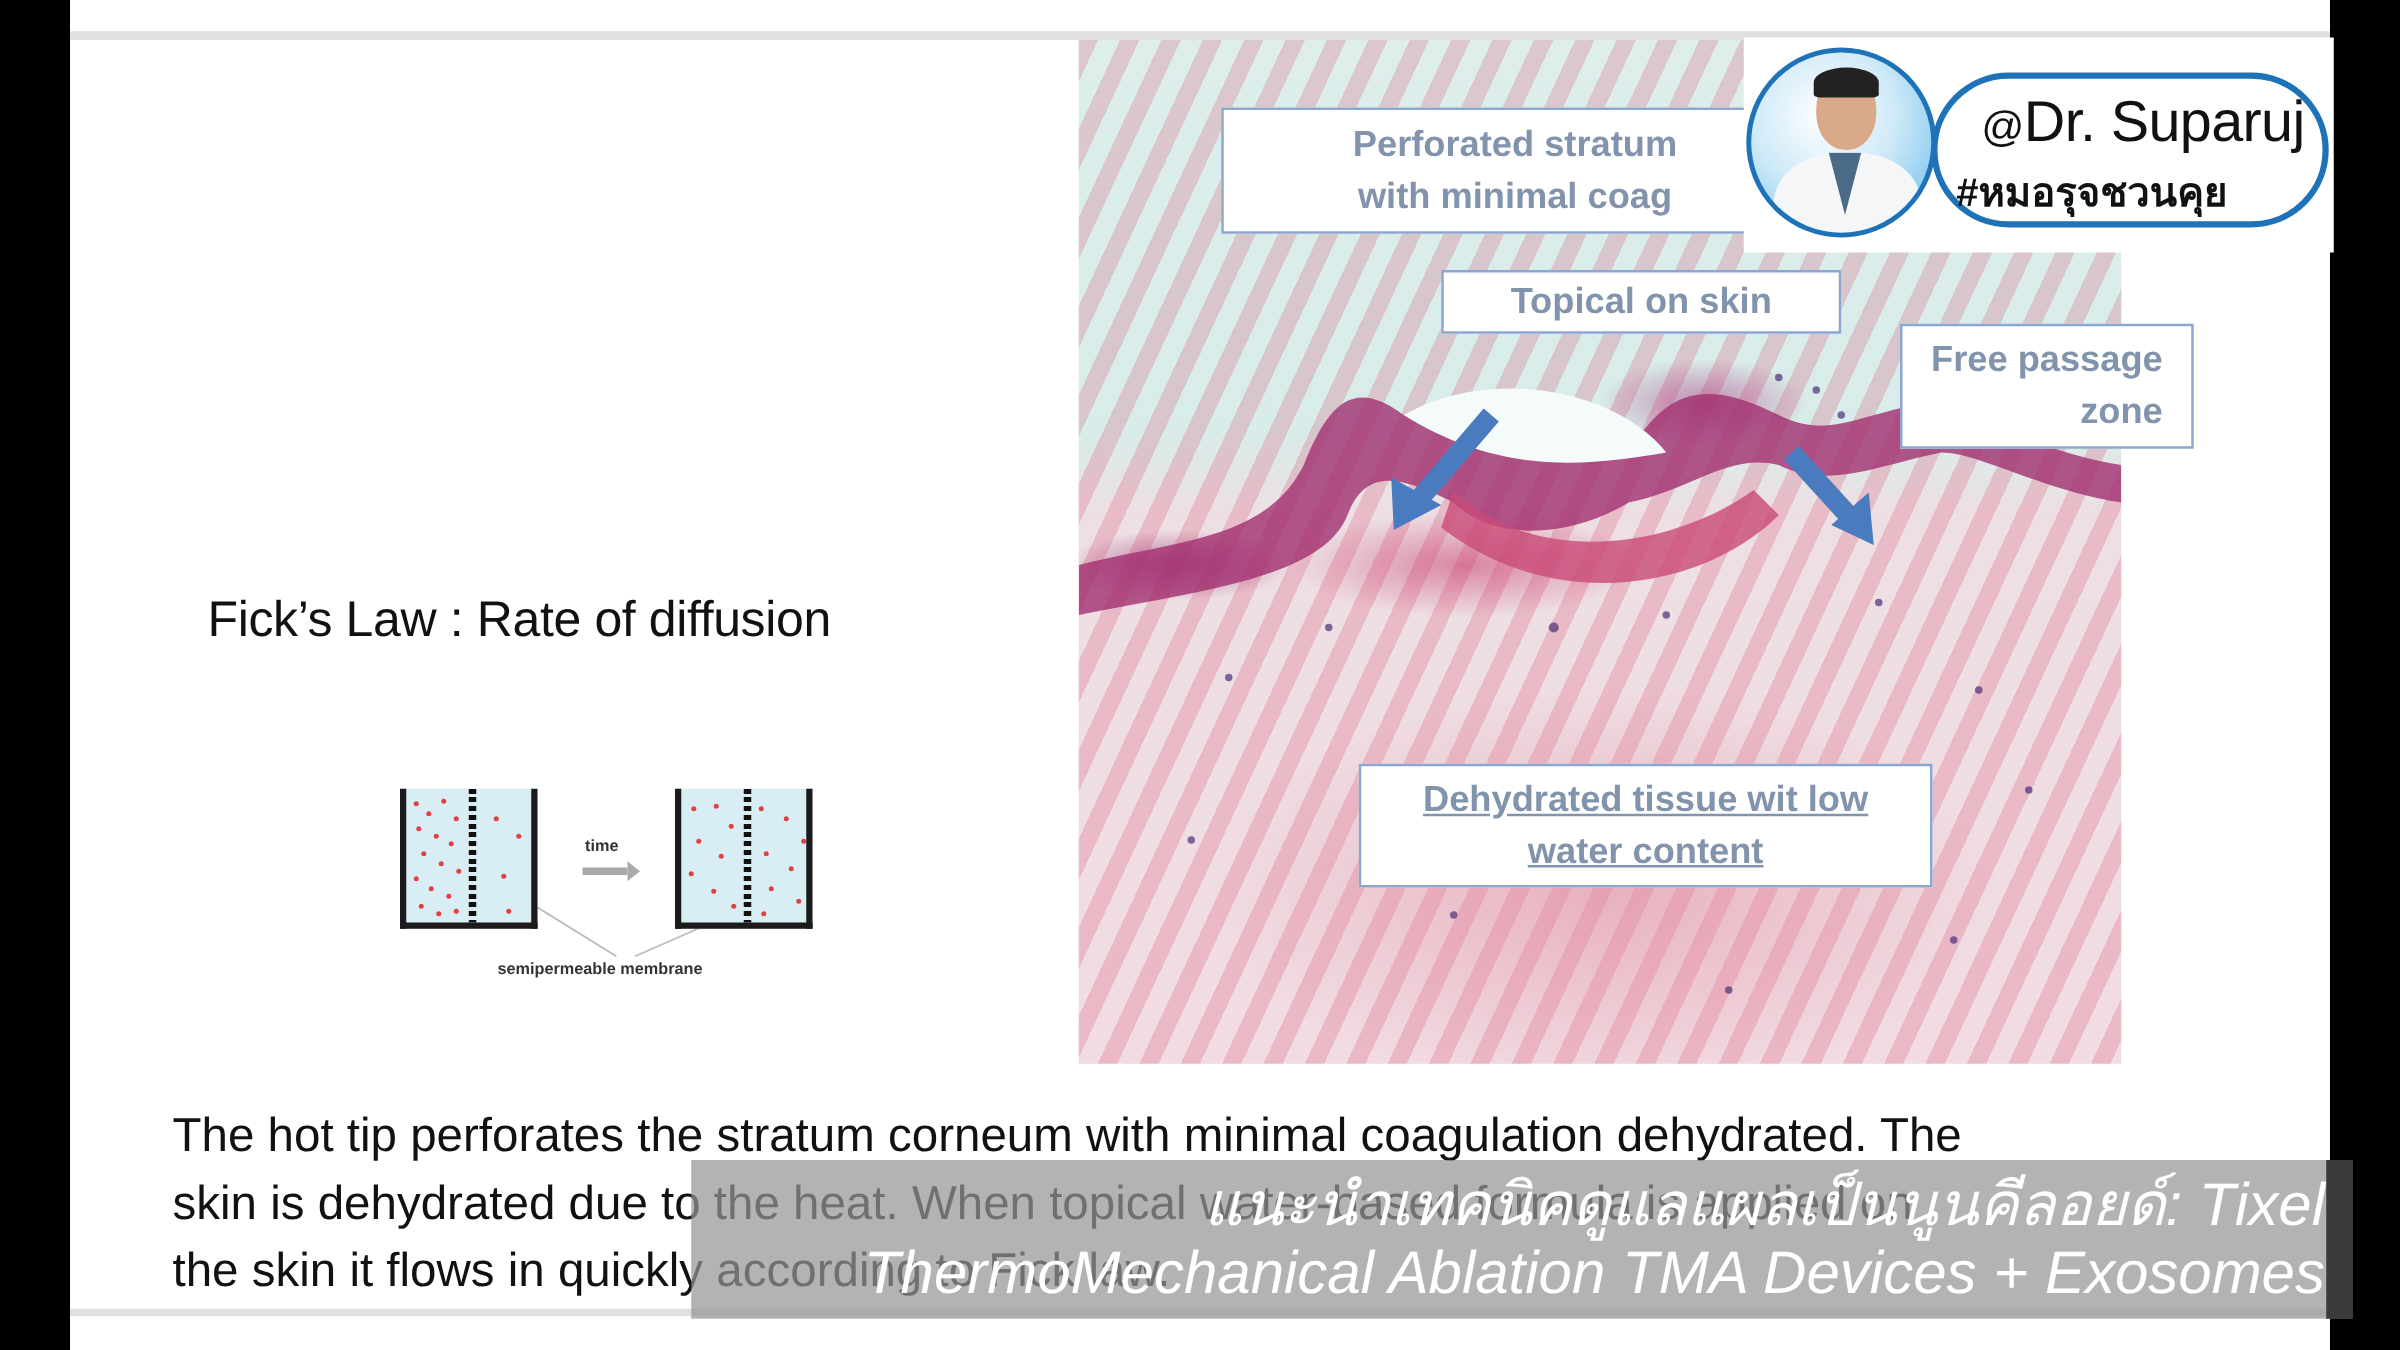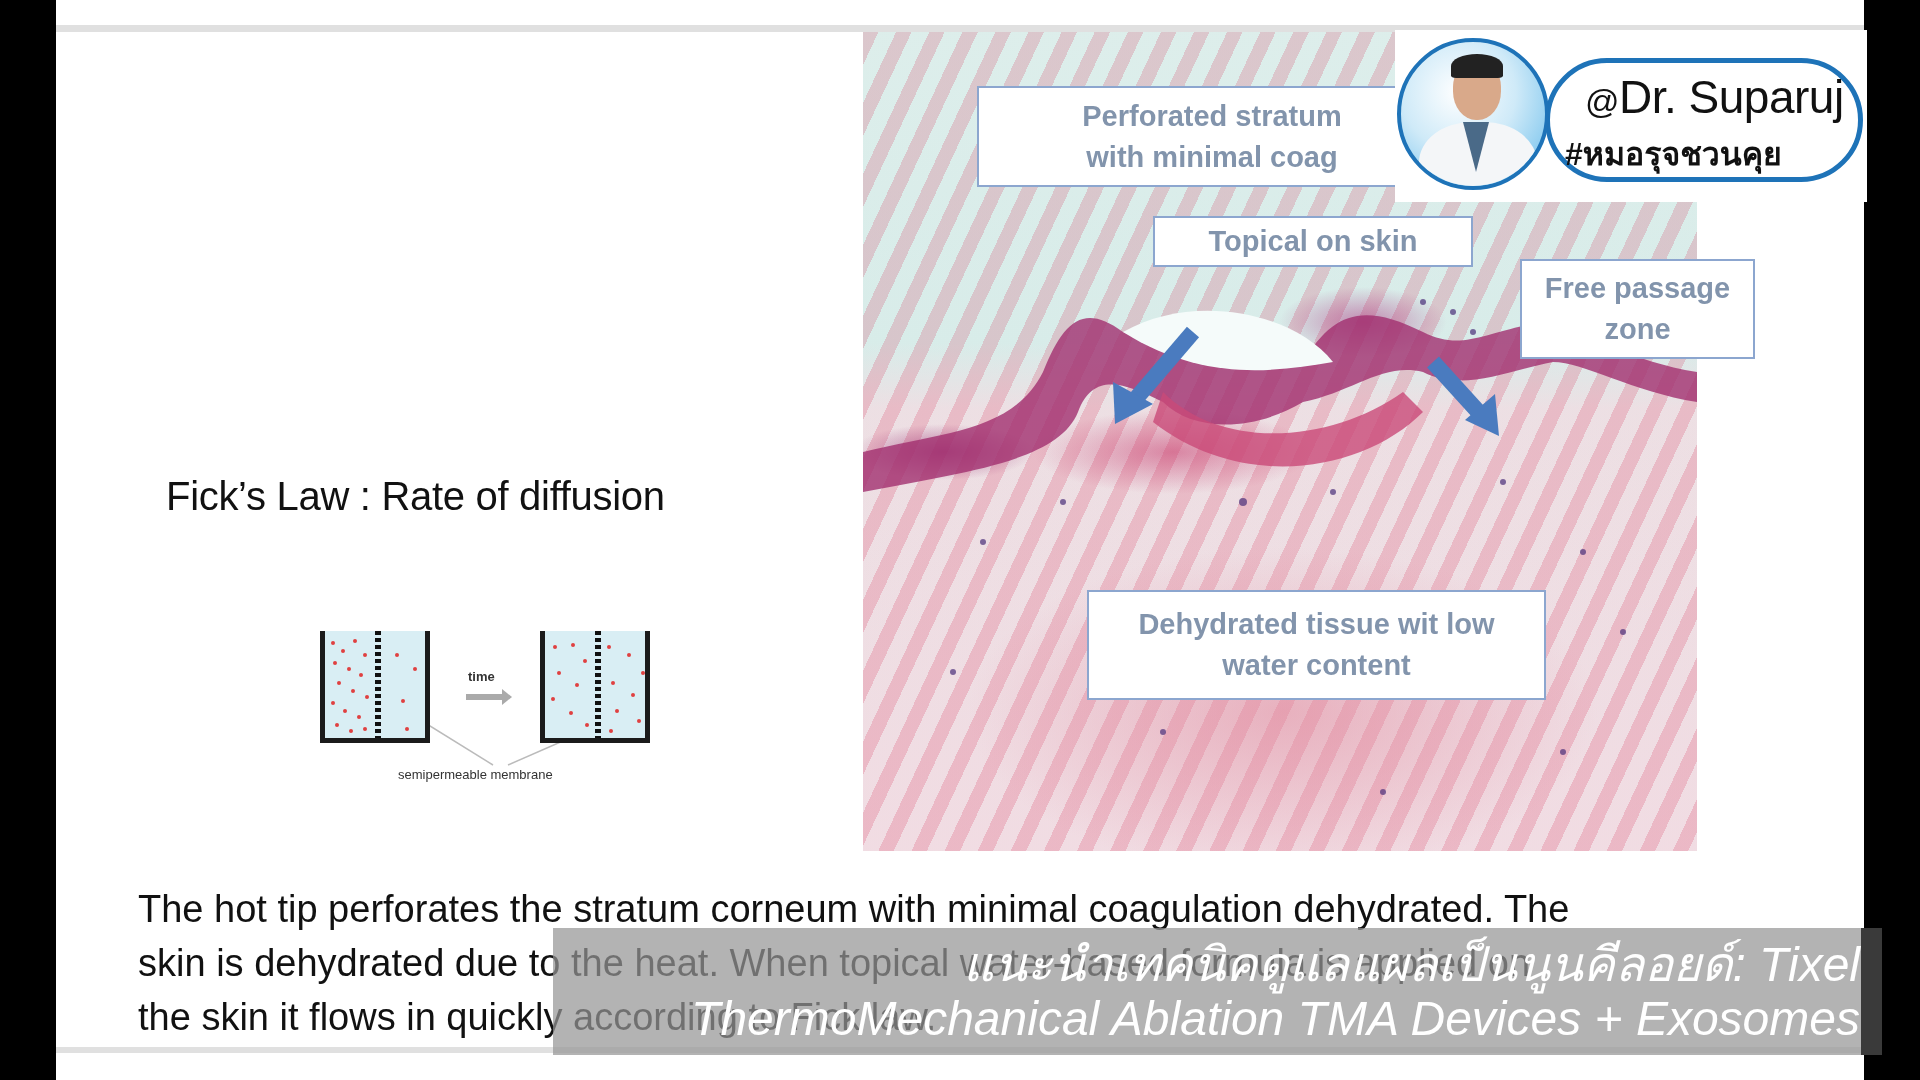--- a/index.html
+++ b/index.html
@@ -29,21 +29,21 @@
     position: absolute; left: 50px; top: 0; width: 6px; height: 107px;
     background: repeating-linear-gradient(#111 0 4px, transparent 4px 7px);
   }
   .beaker .dot { position: absolute; width: 4px; height: 4px; border-radius: 50%; background: #e04040; }
   .time-label { position: absolute; left: 150px; top: 44px; font-size: 13px; font-weight: bold; color: #333; }
   .time-arrow { position: absolute; left: 148px; top: 69px; width: 36px; height: 6px; background: #aaa; }
   .time-arrow::after {
     content: ""; position: absolute; right: -10px; top: -5px;
     border-left: 10px solid #aaa; border-top: 8px solid transparent; border-bottom: 8px solid transparent;
   }
-  .membrane-label { position: absolute; left: 80px; top: 142px; font-size: 13px; color: #333; }
+  .membrane-label { position: absolute; left: 80px; top: 142px; font-size: 13px; color: #333; font-weight: bold; }
   .membrane-lines { position: absolute; left: 0; top: 0; }
 
   .histo {
     position: absolute; left: 807px; top: 32px; width: 834px; height: 819px; overflow: hidden;
     background:
       radial-gradient(ellipse 200px 60px at 310px 420px, rgba(200,60,110,0.55), transparent 70%),
       radial-gradient(ellipse 130px 40px at 80px 420px, rgba(150,40,110,0.6), transparent 70%),
       radial-gradient(ellipse 120px 50px at 500px 290px, rgba(170,40,120,0.5), transparent 70%),
       radial-gradient(ellipse 420px 220px at 420px 680px, rgba(226,140,160,0.55), transparent 75%),
       repeating-linear-gradient(115deg, rgba(225,120,145,0.35) 0 14px, rgba(240,225,230,0.2) 14px 30px),
@@ -189,27 +189,27 @@
 
   <div class="callout" style="left:921px;top:86px;width:470px;height:101px;">
     <div>
       <div>Perforated stratum</div>
       <div>with minimal coag</div>
     </div>
   </div>
   <div class="callout" style="left:1097px;top:216px;width:320px;height:51px;">
     <div>Topical on skin</div>
   </div>
-  <div class="callout" style="left:1464px;top:259px;width:235px;height:100px;">
+  <div class="callout" style="left:1464px;top:259px;width:235px;height:100px;text-align:right;">
     <div>
       <div>Free passage</div>
       <div>zone</div>
     </div>
   </div>
-  <div class="callout" style="left:1031px;top:590px;width:459px;height:110px;">
+  <div class="callout" style="left:1031px;top:611px;width:459px;height:99px;text-decoration:underline;">
     <div>
       <div>Dehydrated tissue wit low</div>
       <div>water content</div>
     </div>
   </div>
 
   <div class="body-text">
     <div>The hot tip perforates the stratum corneum with minimal coagulation dehydrated. The</div>
     <div>skin is dehydrated due to the heat. When topical water-based formula is applied on</div>
     <div>the skin it flows in quickly according to Fick law.</div>

